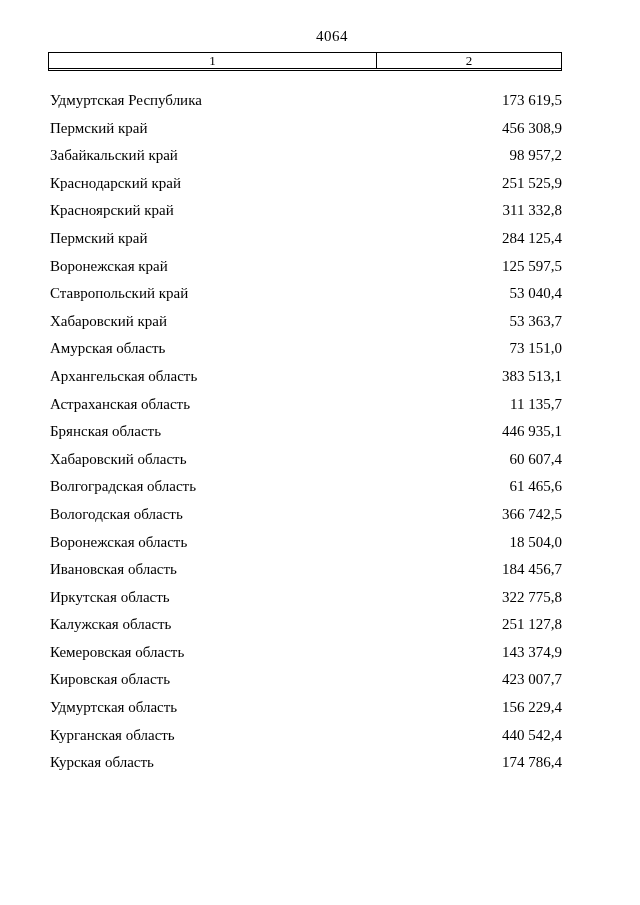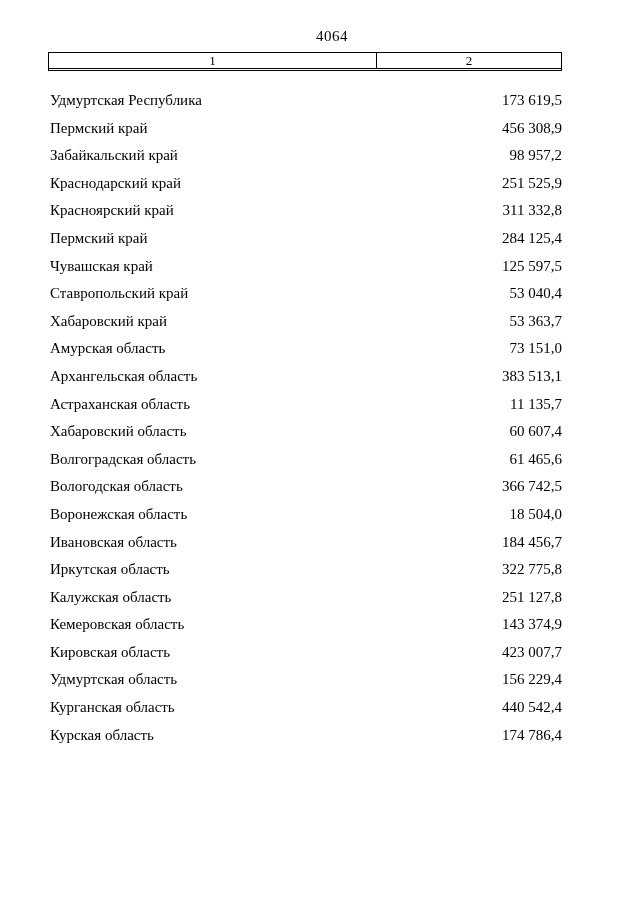--- a/index.html
+++ b/index.html
@@ -114,21 +114,21 @@
         <span class="region">Красноярский край</span>
         <span class="value">311 332,8</span>
       </div>
 
       <div class="row">
         <span class="region">Пермский край</span>
         <span class="value">284 125,4</span>
       </div>
 
       <div class="row">
-        <span class="region">Чувашская край</span>
+        <span class="region">Воронежская край</span>
         <span class="value">125 597,5</span>
       </div>
 
       <div class="row">
         <span class="region">Ставропольский край</span>
         <span class="value">53 040,4</span>
       </div>
 
       <div class="row">
         <span class="region">Хабаровский край</span>
@@ -144,20 +144,24 @@
         <span class="region">Архангельская область</span>
         <span class="value">383 513,1</span>
       </div>
 
       <div class="row">
         <span class="region">Астраханская область</span>
         <span class="value">11 135,7</span>
       </div>
 
 
+      <div class="row">
+        <span class="region">Брянская область</span>
+        <span class="value">446 935,1</span>
+      </div>
 
       <div class="row">
         <span class="region">Хабаровский область</span>
         <span class="value">60 607,4</span>
       </div>
 
       <div class="row">
         <span class="region">Волгоградская область</span>
         <span class="value">61 465,6</span>
       </div>

